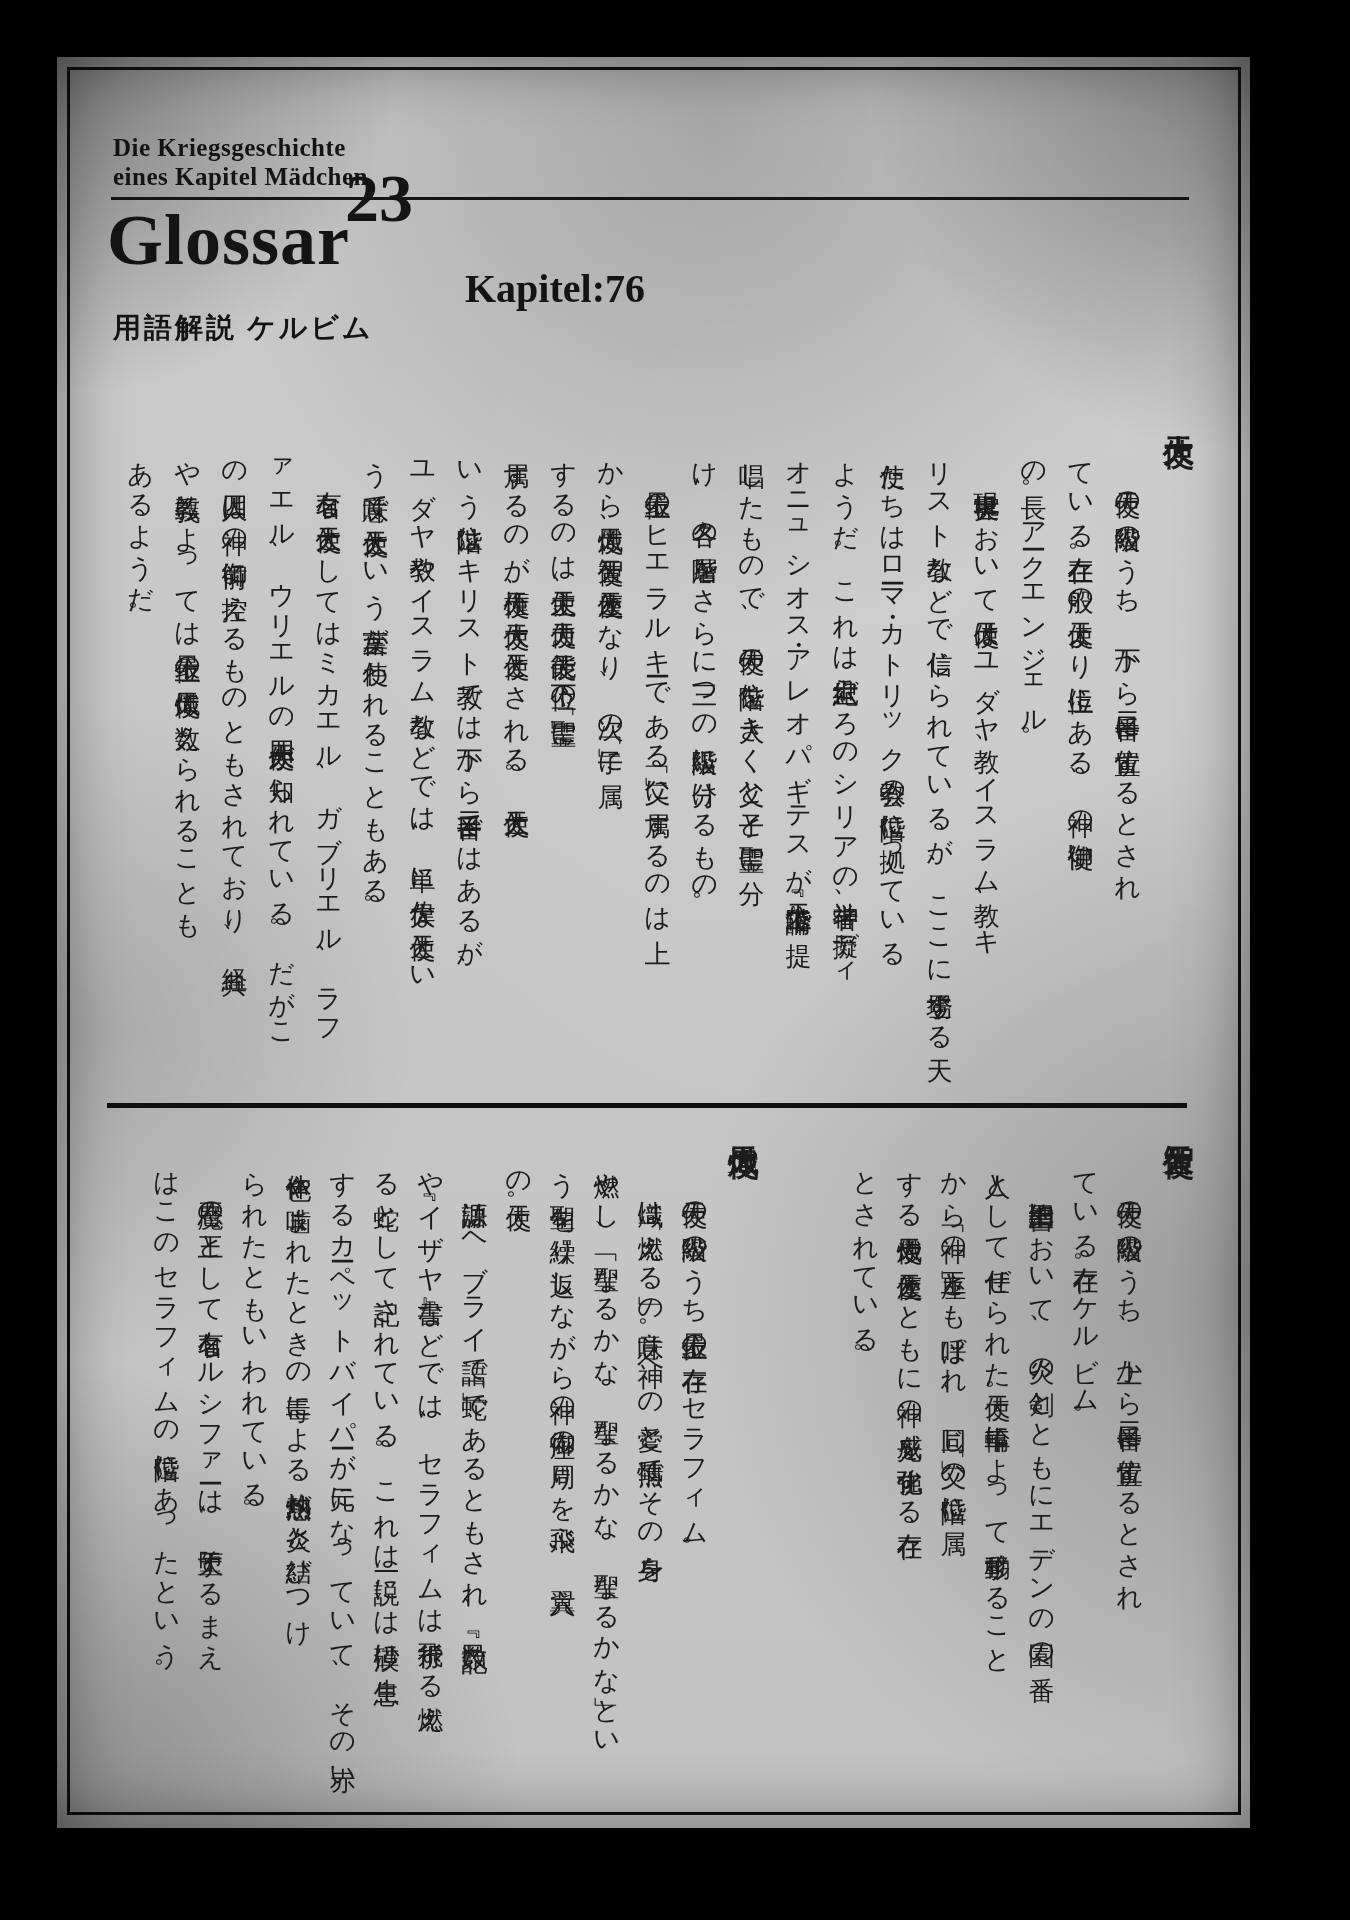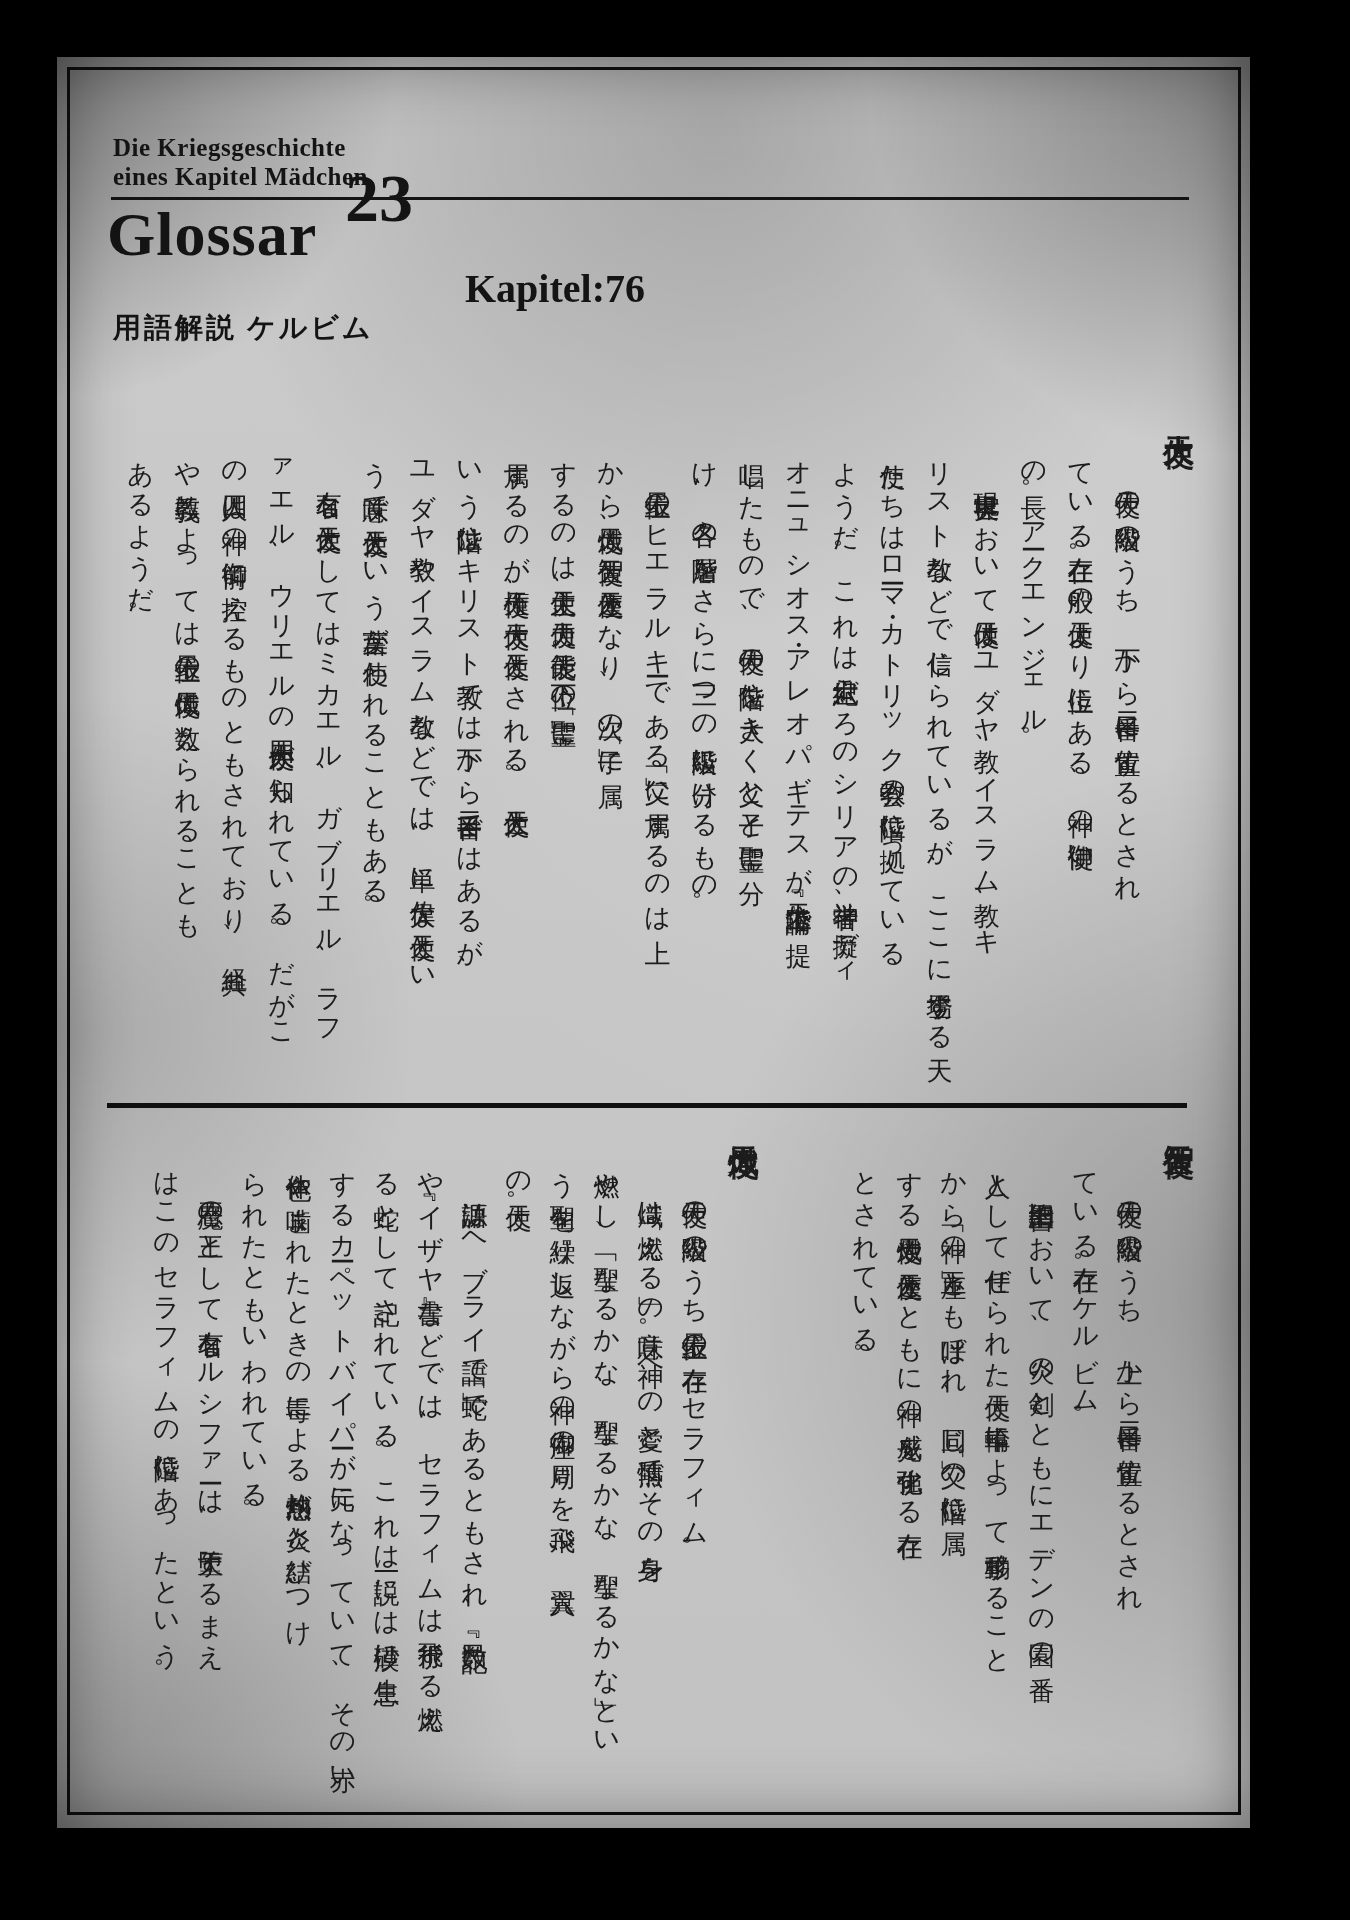--- a/index.html
+++ b/index.html
@@ -41,21 +41,21 @@
   .volume-number{
     left:288px;top:62px;
     font-size:68px;font-weight:bold;margin-top:40px;
   }
   .title-underline{
     position:absolute;left:54px;top:140px;width:1078px;height:3px;
     background:#141414;z-index:3;
   }
   .glossary-title{
     left:50px;top:142px;
-    font-size:62px;font-weight:bold;letter-spacing:1px;
+    font-size:72px;font-weight:bold;letter-spacing:1px;
   }
   .chapter-label{
     left:408px;top:208px;
     font-size:40px;font-weight:bold;
   }
   .japanese-subtitle{
     left:56px;top:252px;
     font-size:28px;font-weight:bold;letter-spacing:3px;
   }
   .section-divider{

